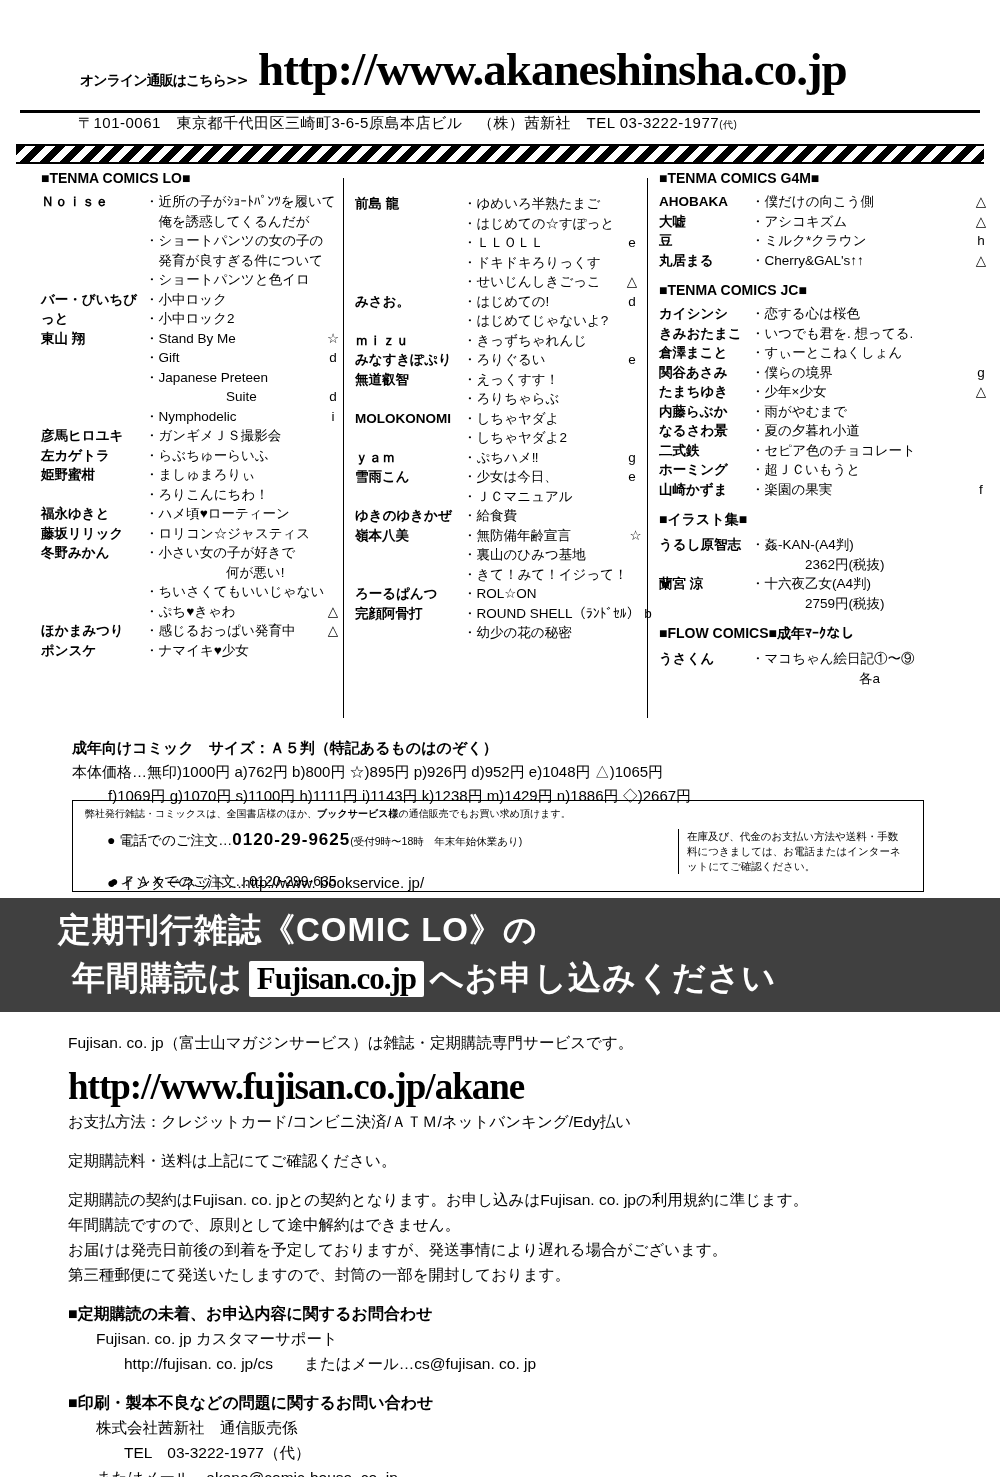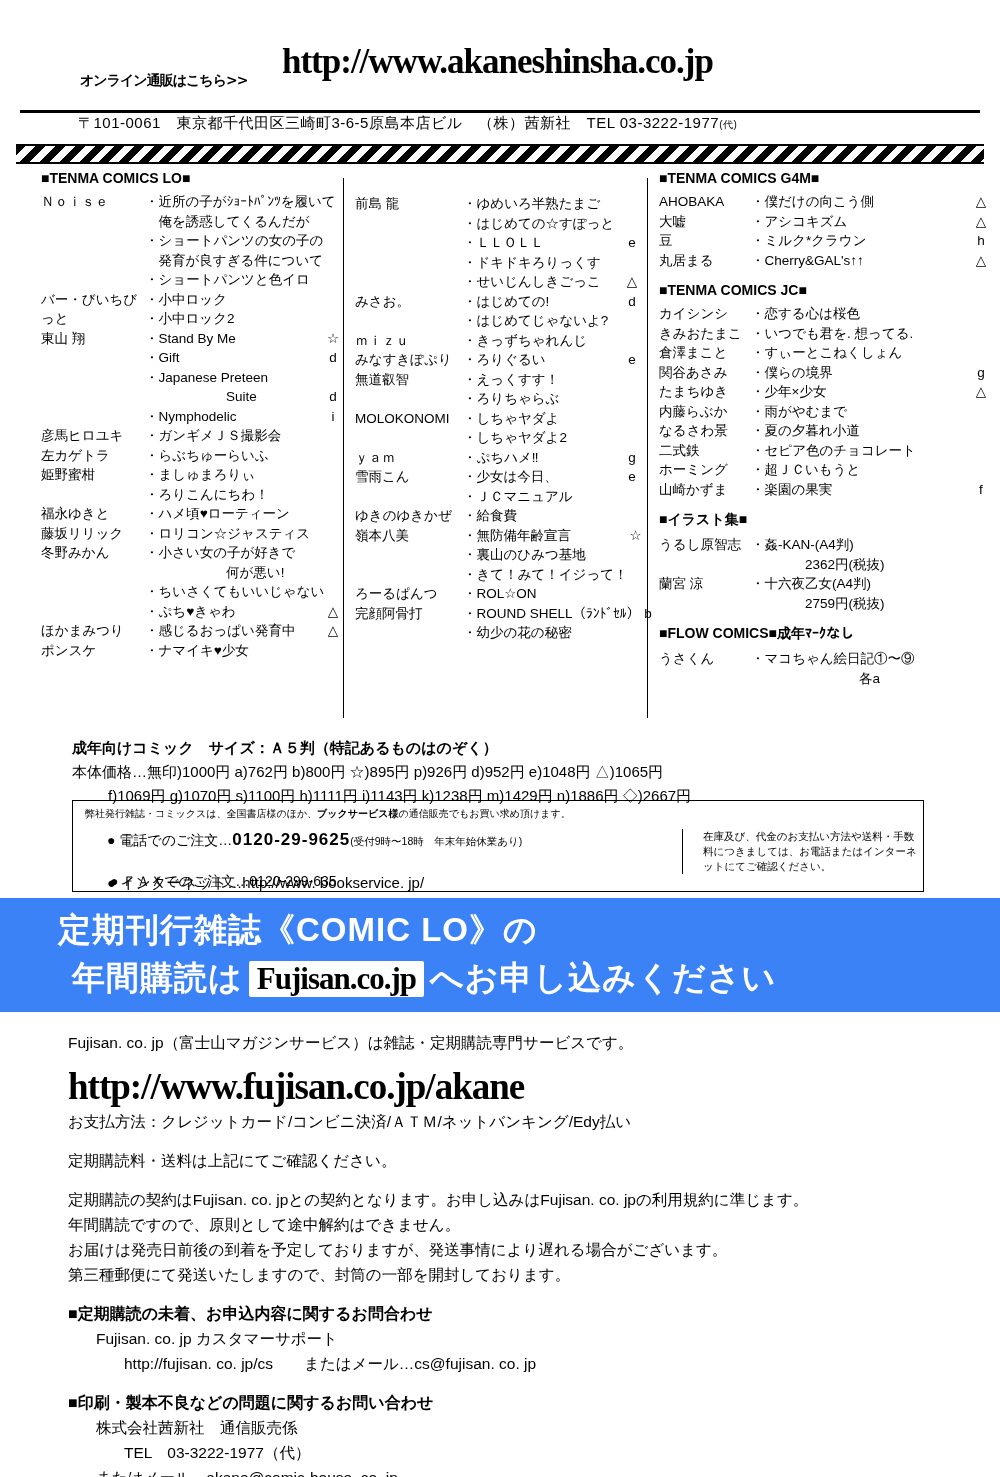--- a/index.html
+++ b/index.html
@@ -14,23 +14,22 @@
 
   
   .hdr{position:absolute;left:0;top:0;width:1000px;height:140px;}
   .hdr-label{
     position:absolute;left:80px;top:72px;
     font-size:14px;font-weight:bold;letter-spacing:-1px;
     font-family:"DejaVu Sans", sans-serif;
   }
   .hdr-url{
     position:absolute;left:258px;top:42px;
-    font-size:35px;font-weight:bold;letter-spacing:-1px;
+    font-size:47px;font-weight:bold;letter-spacing:-1px;
     font-family:"Liberation Serif", serif;
-    margin-left:24px;
   }
   .hdr-rule{position:absolute;left:20px;top:110px;width:960px;height:3px;background:#000;}
   .hdr-addr{
     position:absolute;left:78px;top:114px;
     font-size:15px;letter-spacing:0.5px;
   }
   .hdr-addr .sm{font-size:10px;}
 
   
   .zig{
@@ -50,21 +49,21 @@
   .c1{left:34px;width:300px;}
   .c2{left:348px;width:285px;}
   .c3{left:652px;width:330px;}
 
   .secthead{
     font-size:14px;font-weight:bold;margin:0 0 6px 0;letter-spacing:0px;
   }
   .secthead.sp{margin-top:12px;}
 
   .row{display:flex;align-items:flex-start;font-size:13.5px;line-height:19.5px;}
-  .author{width:104px;flex:0 0 104px;font-weight:normal;letter-spacing:0px;}
+  .author{width:104px;flex:0 0 104px;font-weight:bold;letter-spacing:0px;}
   .titles{flex:1;}
   .t{display:flex;justify-content:space-between;white-space:nowrap;}
   .t .txt{}
   .t .code{width:16px;text-align:center;flex:0 0 16px;}
 
   .c3 .author{width:92px;flex:0 0 92px;}
   .c2 .author{width:108px;flex:0 0 108px;}
 
   
   .prices{position:absolute;left:0;top:736px;width:1000px;}
@@ -78,26 +77,26 @@
     border:1px solid #000;
   }
   .ob-l1{position:absolute;left:12px;top:6px;font-size:10px;}
   .ob-l1 b{font-weight:bold;}
   .ob-l2{position:absolute;left:34px;top:29px;font-size:14px;}
   .ob-l2 .big{font-size:17px;font-weight:bold;letter-spacing:1px;}
   .ob-l2 .small{font-size:10.5px;}
   .ob-l3{position:absolute;left:37px;top:52px;font-size:14px;margin-top:20px;}
   .ob-l4{position:absolute;left:34px;top:73px;font-size:15px;}
   .ob-note{
-    position:absolute;right:0;top:28px;width:220px;
-    border-left:1px solid #000;padding-left:20px;font-size:10.5px;line-height:15px;
-  }
-
-  
-  .banner{position:absolute;left:0;top:898px;width:1000px;height:114px;background:#3b82f6;}
+    position:absolute;right:16px;top:28px;width:220px;
+    border-left:1px solid #000;padding-left:8px;font-size:10.5px;line-height:15px;
+  }
+
+  
+  .banner{position:absolute;left:0;top:898px;width:1000px;height:114px;background:#404040;}
   .b1{position:absolute;left:58px;top:10px;color:#fff;font-size:33px;font-weight:bold;letter-spacing:1px;}
   .b2{position:absolute;left:72px;top:58px;color:#fff;font-size:33px;font-weight:bold;letter-spacing:1px;display:flex;align-items:center;}
   .fuji{
     display:inline-block;background:#fff;color:#000;font-family:"Liberation Serif",serif;
     font-weight:bold;font-size:31px;padding:0 8px;margin:0 6px;border-radius:2px;
     letter-spacing:-1px;
   }
 
   
   .bot{position:absolute;left:0;top:1020px;width:1000px;}

